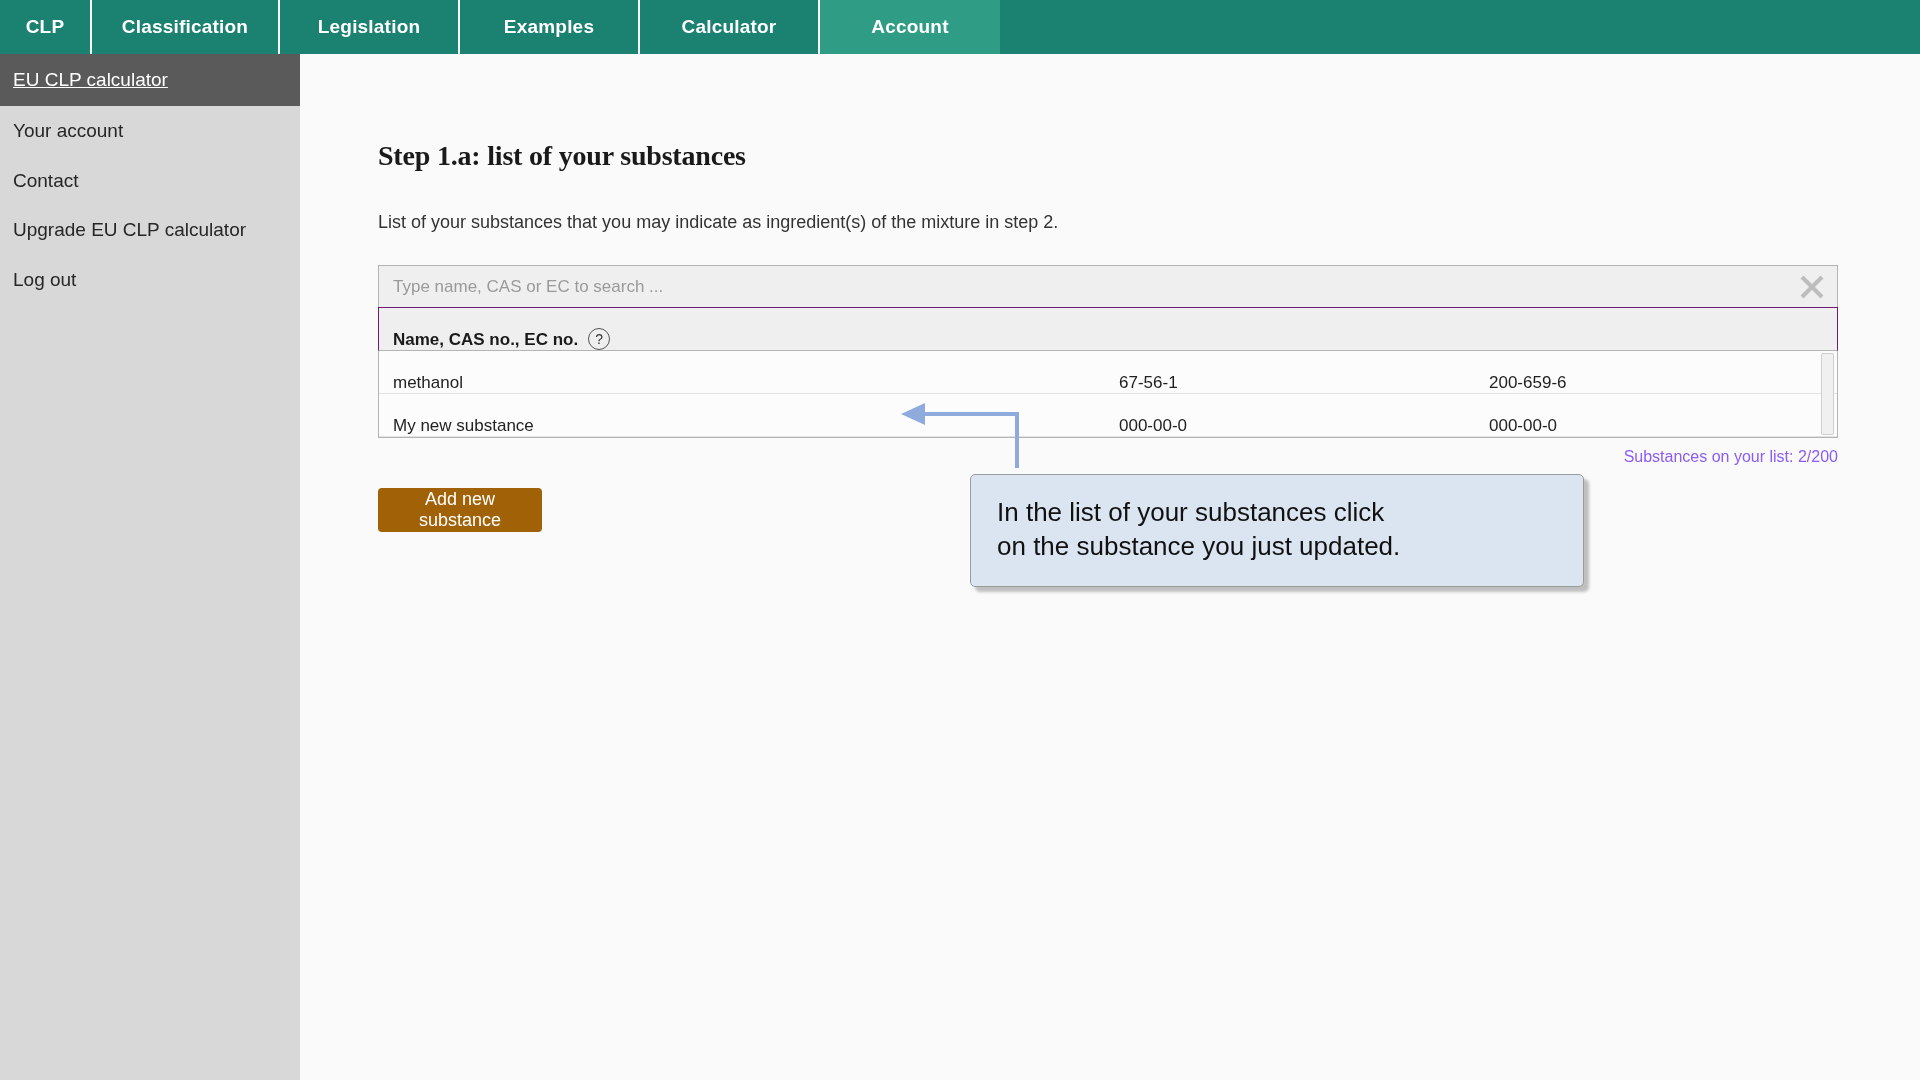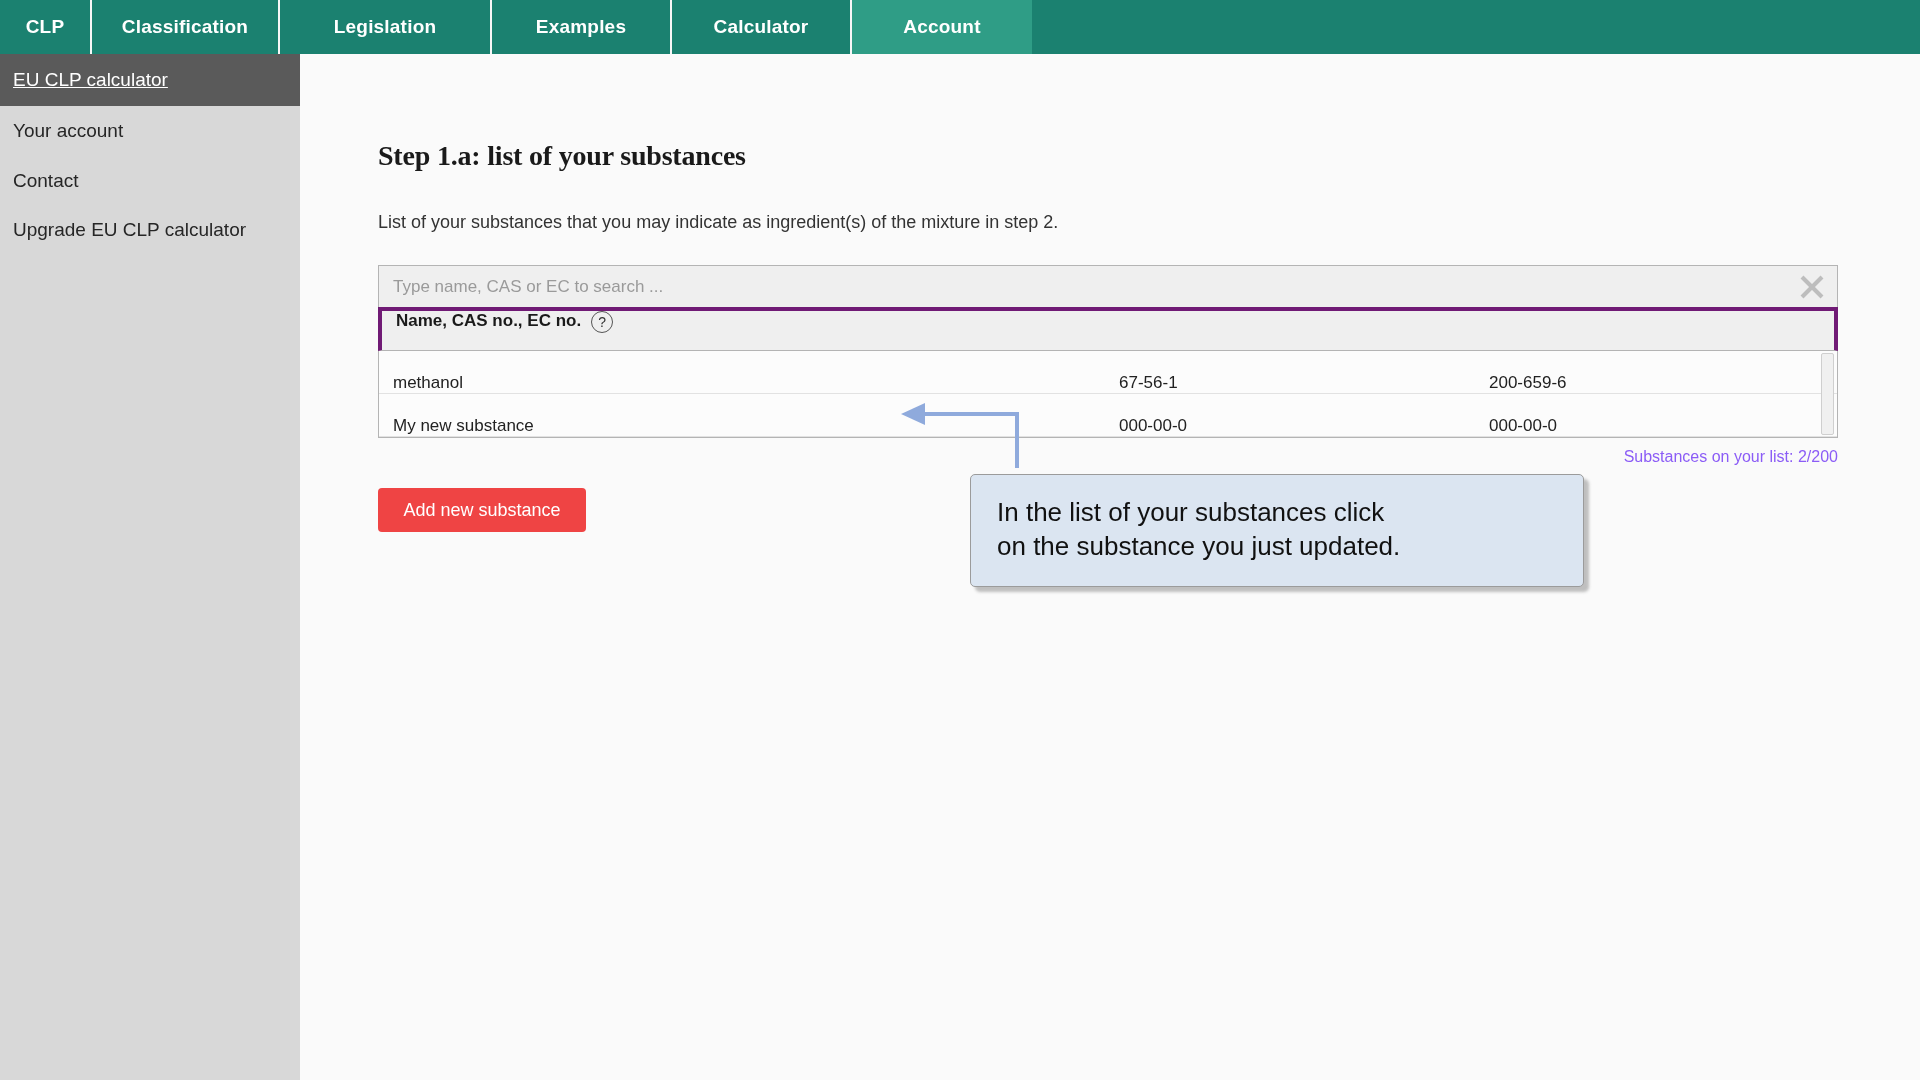--- a/index.html
+++ b/index.html
@@ -28,21 +28,21 @@
     letter-spacing: .2px;
     background: #1b8170;
     border-right: 2px solid #f7f7f7;
     cursor: pointer;
     white-space: nowrap;
   }
   .nav-tab.active { background: #2f9d86; border-right: none; }
   .nav-tab:last-child { border-right: none; }
   #nav-clp        { width: 92px; }
   #nav-class      { width: 188px; }
-  #nav-legis      { width: 212px; }
+  #nav-legis      { width: 180px; }
   #nav-examples   { width: 180px; }
   #nav-calc       { width: 180px; }
   #nav-account    { width: 180px; }
   #nav-filler     { flex: 1; background: #1b8170; border: none; }
 
   
   #body-wrap { display: flex; height: 1026px; }
 
   
   #sidebar {
@@ -117,24 +117,24 @@
   #clear-icon {
     width: 50px; height: 100%;
     display: flex; align-items: center; justify-content: center;
     cursor: pointer;
   }
   #clear-icon svg { display: block; }
 
   #table-head {
     height: 44px;
     background: #efefef;
-    border: 4px solid #701a75;
+    border: 1px solid #701a75;
     border-bottom: 1px solid #b4b4b4;
     display: flex;
-    align-items: flex-start;
+    align-items: flex-end;
     padding-left: 14px;
   }
   #table-head-label {
     font-size: 17px;
     font-weight: bold;
     color: #1a1a1a;
     font-stretch: condensed;
   }
   #help-icon {
     margin-left: 10px;
@@ -181,23 +181,23 @@
   #count-line {
     width: 1460px;
     text-align: right;
     font-size: 16px;
     color: #8b5cf6;
     margin-top: 10px;
   }
 
   #add-btn {
     margin-top: 22px;
-    width: 208px;
+    width: 164px;
     height: 44px;
-    background: #ef4444;
+    background: #a16207;
     color: #ffffff;
     font-size: 18px;
     border: none;
     border-radius: 4px;
     cursor: pointer;
     font-family: "Liberation Sans", sans-serif;
   }
 
   
   #annotation {
@@ -258,20 +258,23 @@
     </div>
     <div class="side-item">
       <span>Your account</span>
     </div>
     <div class="side-item">
       <span>Contact</span>
     </div>
     <div class="side-item">
       <span>Upgrade EU CLP calculator</span>
     </div>
+    <div class="side-item">
+      <span>Log out</span>
+    </div>
   </div>
 
   <div id="main">
     <div id="content">
 
       <h1 id="page-title">Step 1.a:  list of your substances</h1>
       <p id="page-desc">List of your substances that you may indicate as ingredient(s) of the mixture in step 2.</p>
 
       <div id="panel">
 

